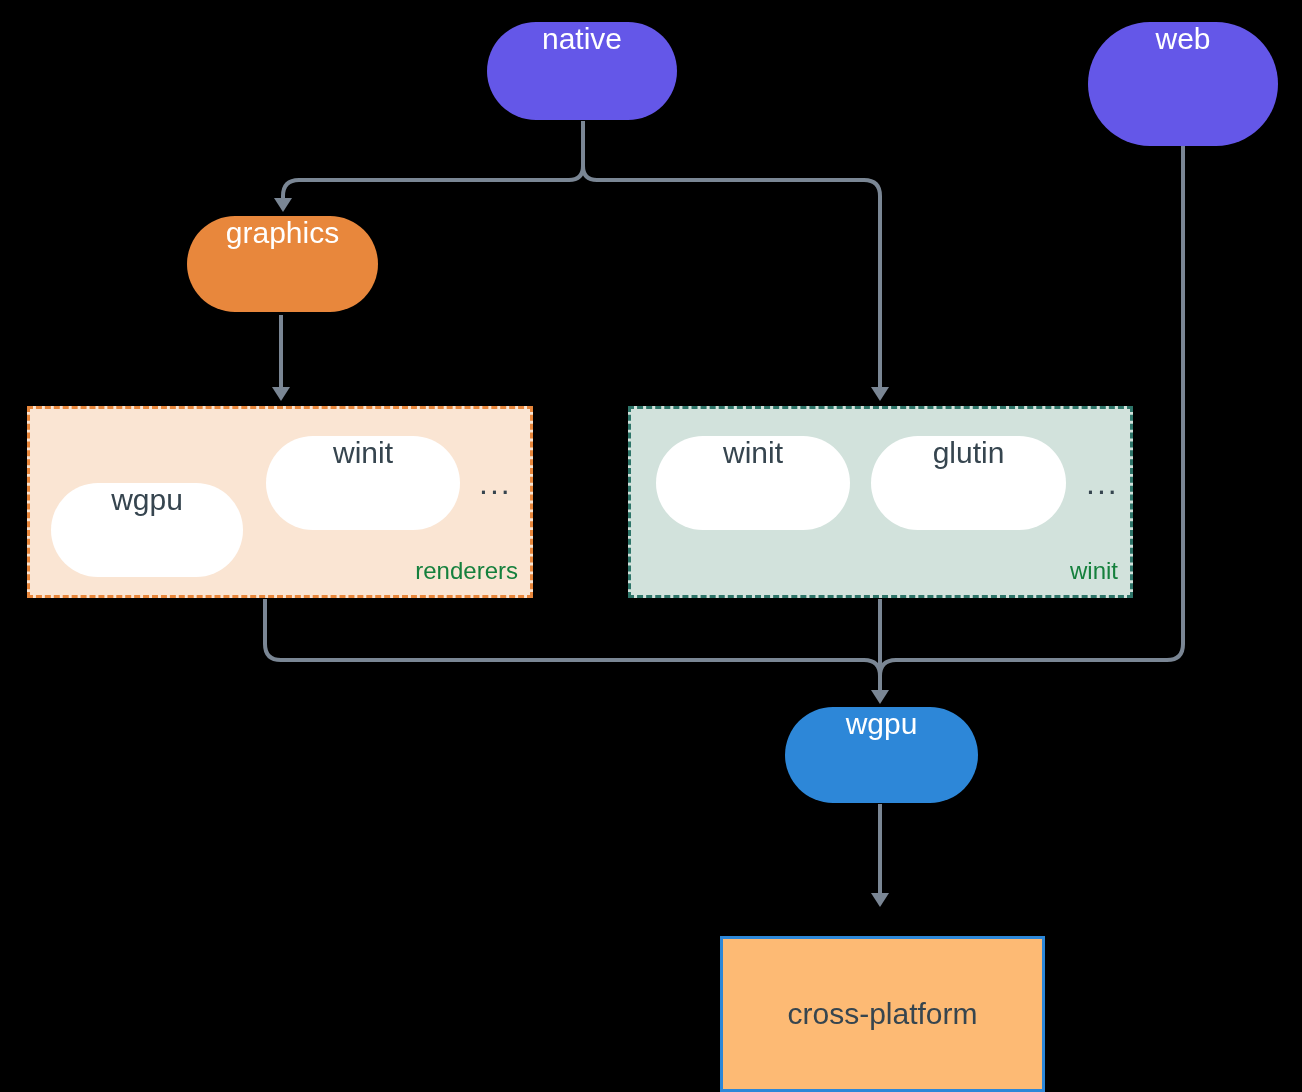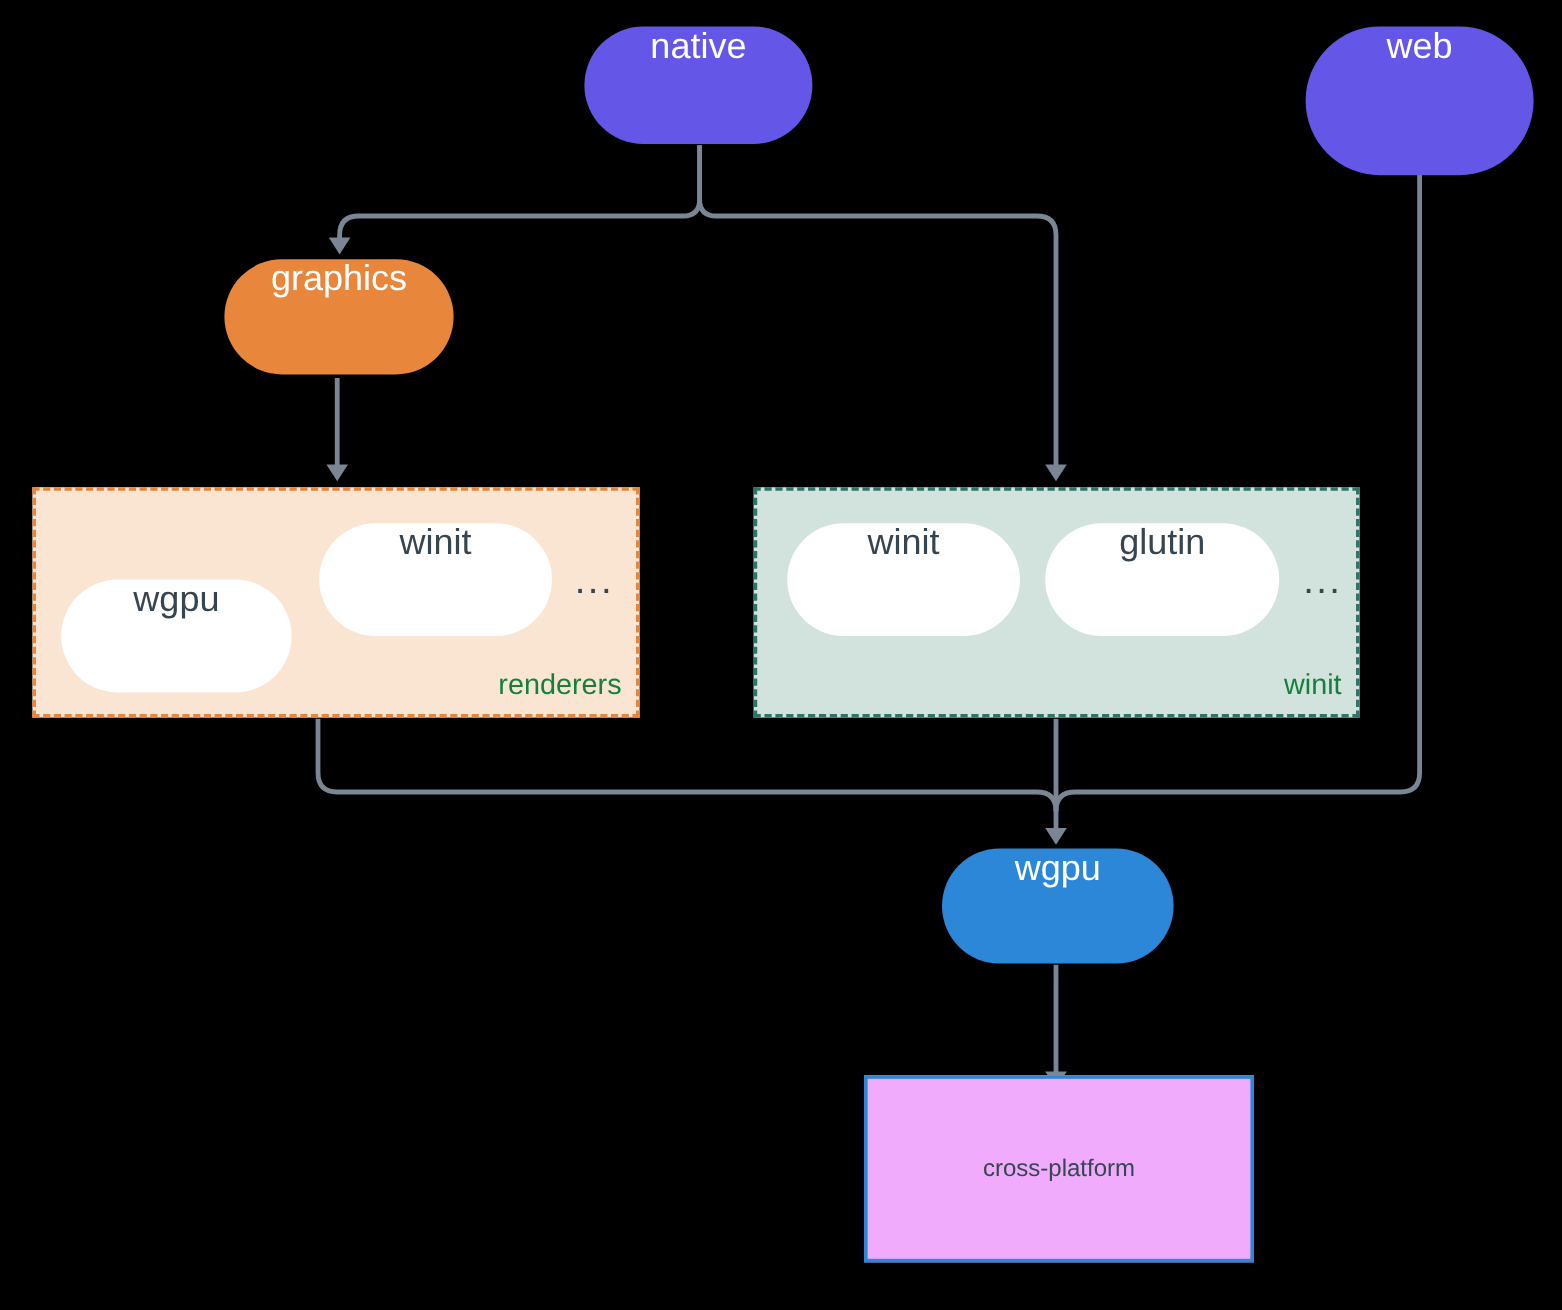--- a/index.html
+++ b/index.html
@@ -71,30 +71,30 @@
     top: 27px;
     height: 94px;
     display: flex;
     align-items: center;
     font-size: 32px;
     letter-spacing: 2px;
     color: #36454f;
   }
   .appbox {
     position: absolute;
-    left: 720px; top: 896px;
+    left: 720px; top: 936px;
     width: 325px; height: 156px;
     box-sizing: border-box;
-    background: #f0abfc;
+    background: #fdba74;
     border: 3px solid #2d87d8;
     display: flex;
     flex-direction: column;
     align-items: center;
     justify-content: center;
-    font-size: 20px;
+    font-size: 30px;
     line-height: 46px;
     color: #36454f;
     text-align: center;
   }
 </style>
 </head>
 <body>
 
 <div class="canvas">
 

